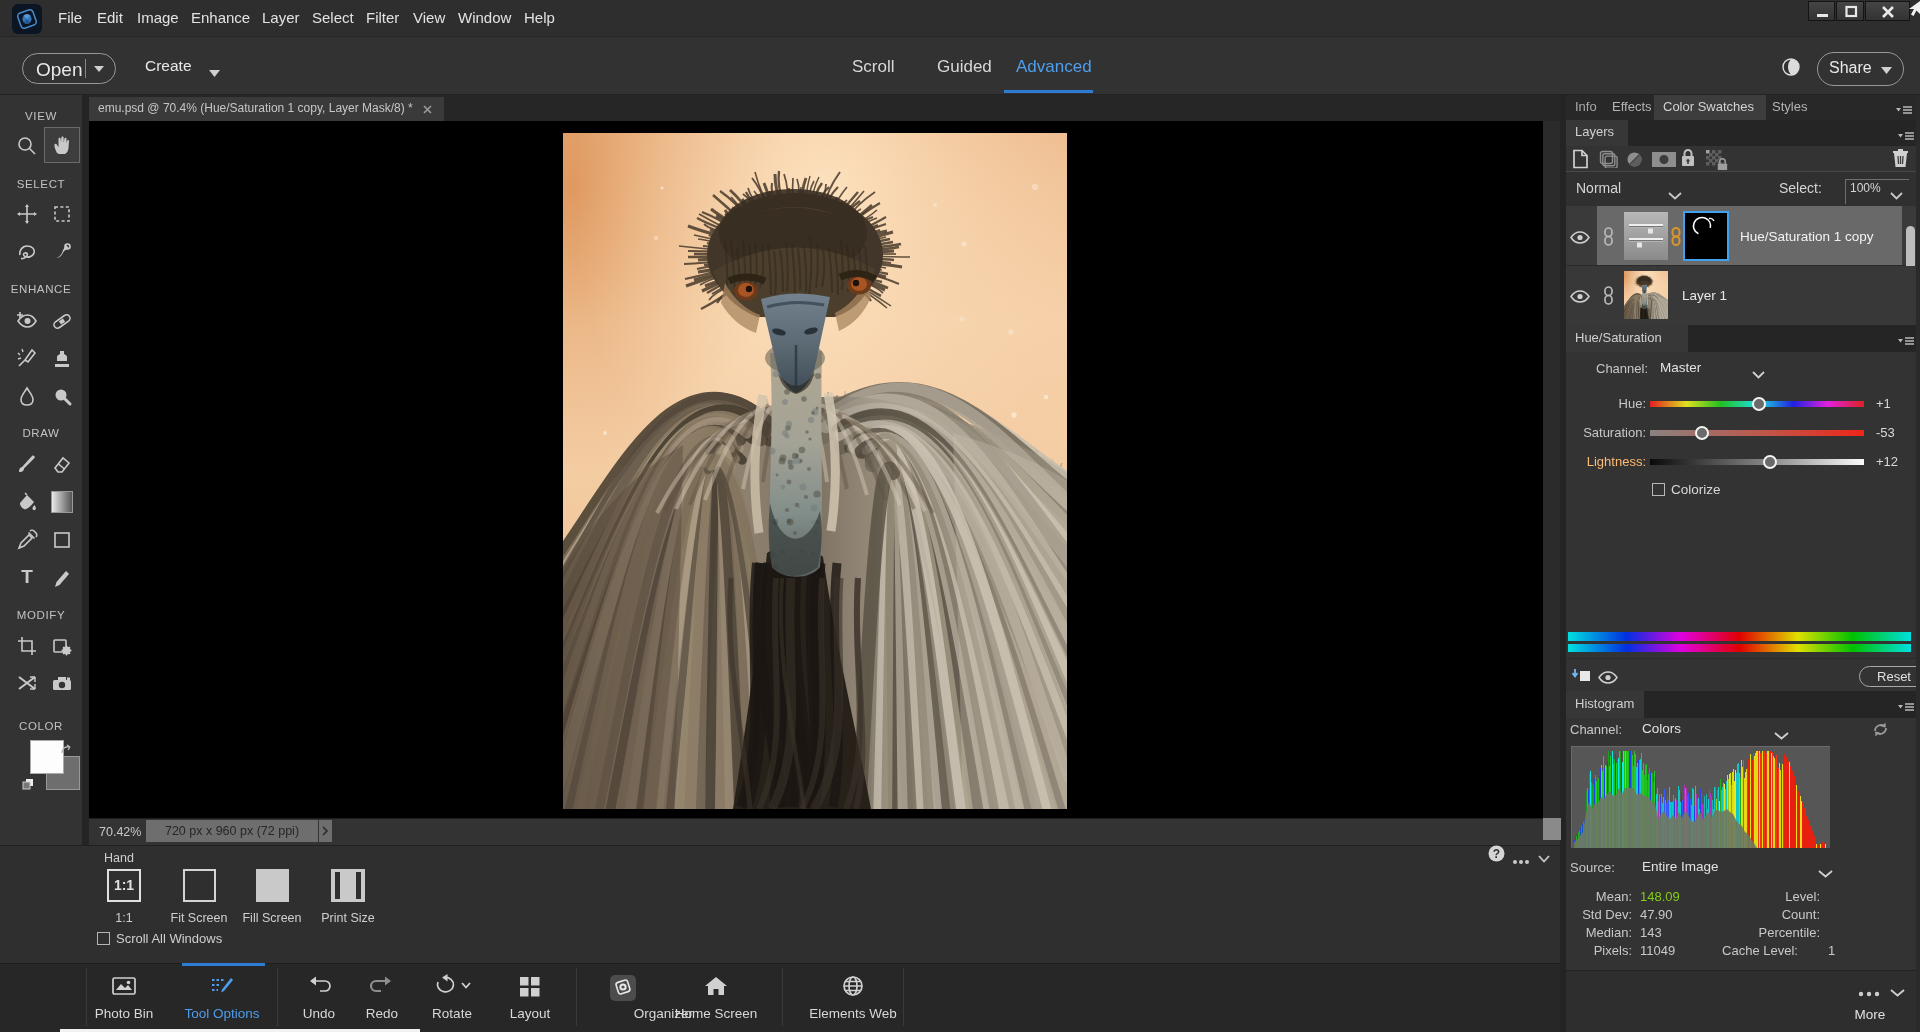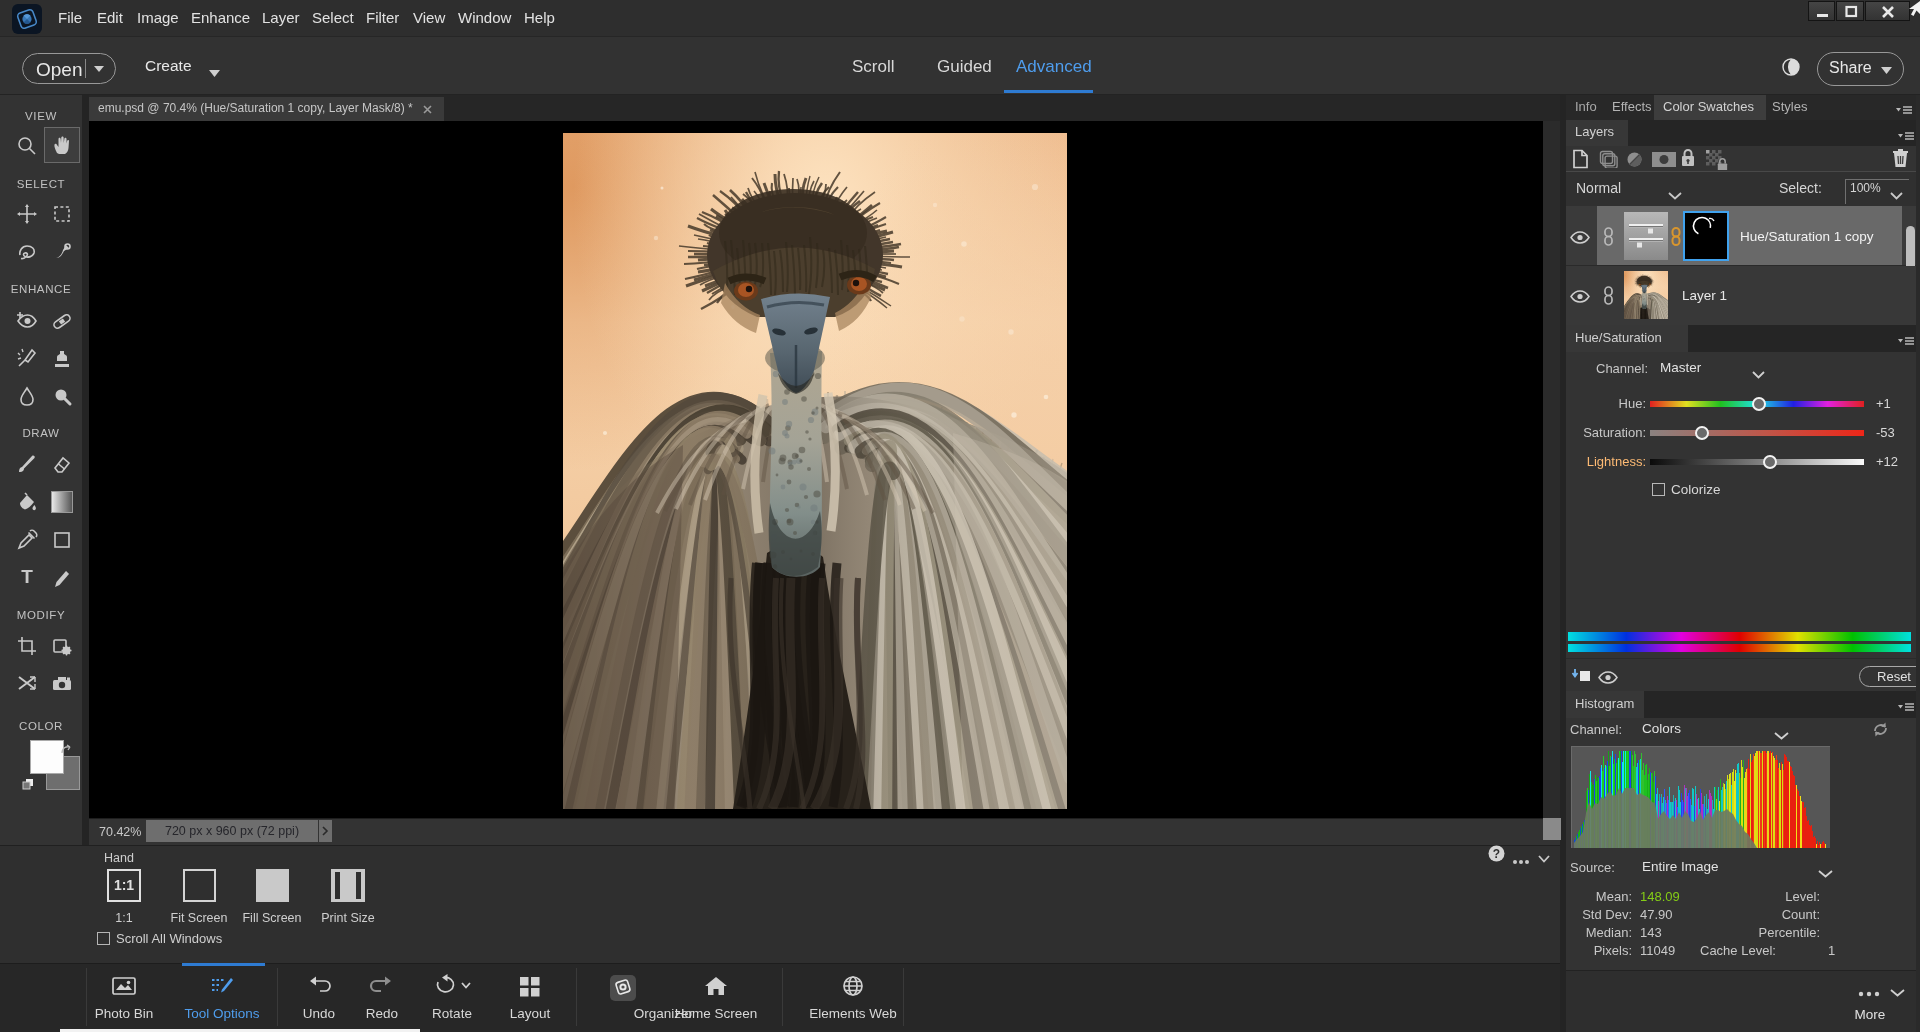--- a/index.html
+++ b/index.html
@@ -1678,21 +1678,21 @@
 <div style="position:absolute;left:1640px;top:889px;font-size:13px;color:#84cc16">148.09</div>
 <div style="position:absolute;left:1540px;top:907px;width:92px;text-align:right;font-size:13px;color:#c8c8c8">Std Dev:</div>
 <div style="position:absolute;left:1640px;top:907px;font-size:13px;color:#c8c8c8">47.90</div>
 <div style="position:absolute;left:1540px;top:925px;width:92px;text-align:right;font-size:13px;color:#c8c8c8">Median:</div>
 <div style="position:absolute;left:1640px;top:925px;font-size:13px;color:#c8c8c8">143</div>
 <div style="position:absolute;left:1540px;top:943px;width:92px;text-align:right;font-size:13px;color:#c8c8c8">Pixels:</div>
 <div style="position:absolute;left:1640px;top:943px;font-size:13px;color:#c8c8c8">11049</div>
 <div style="position:absolute;left:1700px;top:889px;width:120px;text-align:right;font-size:13px;color:#c8c8c8">Level:</div>
 <div style="position:absolute;left:1700px;top:907px;width:120px;text-align:right;font-size:13px;color:#c8c8c8">Count:</div>
 <div style="position:absolute;left:1700px;top:925px;width:120px;text-align:right;font-size:13px;color:#c8c8c8">Percentile:</div>
-<div style="position:absolute;left:1700px;top:943px;width:120px;text-align:left;font-size:13px;color:#c8c8c8">Cache Level:</div>
+<div style="position:absolute;left:1700px;top:943px;width:120px;text-align:center;font-size:13px;color:#c8c8c8">Cache Level:</div>
 <div style="position:absolute;left:1828px;top:943px;font-size:13px;color:#c8c8c8">1</div>
 <div style="position:absolute;left:1566px;top:970px;width:354px;height:62px;background:#2e2e2e;border-top:1px solid #222;box-sizing:border-box"></div>
 <div style="position:absolute;left:1858px;top:984px"><svg width="22" height="8">
       <circle cx="3" cy="4" r="2.2" fill="#cfcfcf"></circle>
       <circle cx="11" cy="4" r="2.2" fill="#cfcfcf"></circle>
       <circle cx="19" cy="4" r="2.2" fill="#cfcfcf"></circle>
     </svg></div>
 <div style="position:absolute;left:1890px;top:983px"><svg width="15" height="8">
       <path d="M1,1 L7.5,6.5 L14,1" stroke="#cfcfcf" stroke-width="1.8" fill="none"></path>
     </svg></div>

